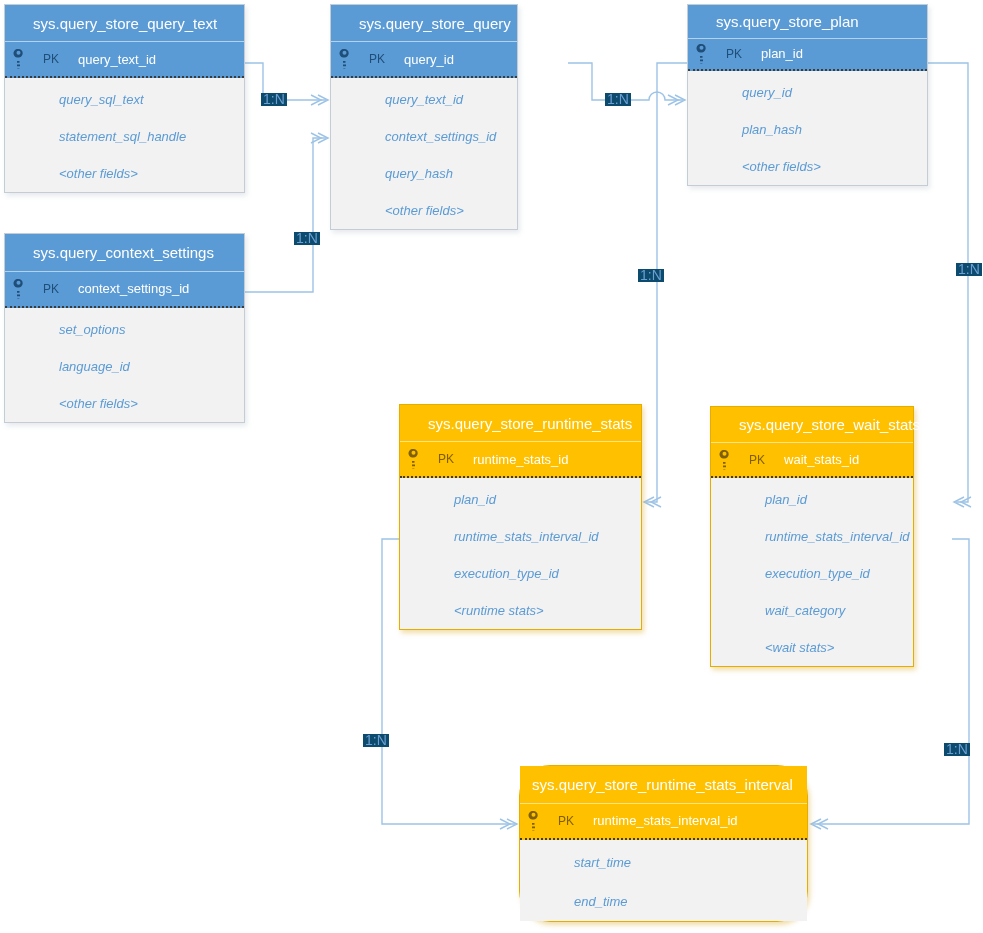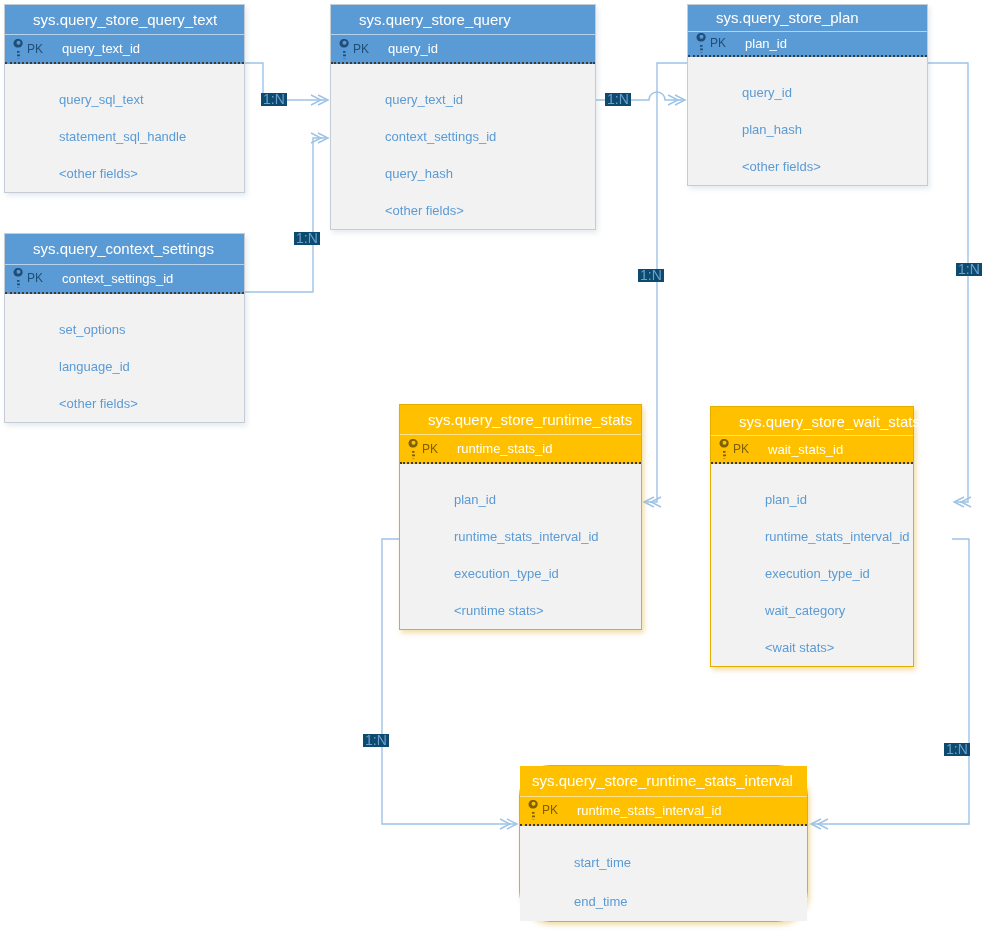--- a/index.html
+++ b/index.html
@@ -25,29 +25,29 @@
   .etable.orange{box-shadow:2px 3px 5px rgba(214,158,0,0.35);border-color:#e3ae00;}
 
   .t-title{height:39px;display:flex;align-items:center;padding-left:28px;
     color:#ffffff;font-size:15px;white-space:nowrap;
     border-bottom:1px solid rgba(255,255,255,0.55);}
   .blue .t-title,.blue .t-pk{background:var(--header-blue);}
   .orange .t-title,.orange .t-pk{background:var(--header-orange);}
 
   .t-pk{height:37px;display:flex;align-items:center;padding-left:8px;
     border-bottom:2px dotted #3b3b3b;}
-  .t-pk .pk-label{font-size:12px;margin-left:3px;}
+  .t-pk .pk-label{font-size:12px;margin-left:19px;}
   .blue .t-pk .pk-label{color:var(--pk-dark-blue);}
   .orange .t-pk .pk-label{color:var(--pk-dark-brown);}
   .t-pk .pk-field{margin-left:19px;font-size:13px;color:#ffffff;white-space:nowrap;}
   .key-icon{width:11px;height:20px;flex:0 0 11px;}
   .blue .key-icon path{fill:var(--pk-dark-blue);}
   .orange .key-icon path{fill:var(--pk-dark-brown);}
 
-  .t-body{flex:1;background:var(--body-bg);padding-top:17px;}
+  .t-body{flex:1;background:var(--body-bg);padding-top:3px;font-style:italic;}
   .t-field{height:37px;display:flex;align-items:center;padding-left:54px;
     font-size:13px;color:var(--field-text);white-space:nowrap;}
   .etable.tall-rows .t-field{height:39px;}
 
   .rel-label{position:absolute;z-index:2;font-size:14px;color:var(--label-text);
     background:#0c4a6e;padding:0 2px;line-height:13px;}
 </style>
 </head>
 <body>
 
@@ -94,21 +94,21 @@
       <span class="pk-label">PK</span>
       <span class="pk-field">query_text_id</span>
     </div>
     <div class="t-body">
       <div class="t-field">query_sql_text</div>
       <div class="t-field">statement_sql_handle</div>
       <div class="t-field">&lt;other fields&gt;</div>
     </div>
   </div>
 
-  <div class="etable blue" style="left:330px;top:4px;width:266px;height:226px;">
+  <div class="etable blue" style="left:330px;top:4px;width:188px;height:226px;">
     <div class="t-title">sys.query_store_query</div>
     <div class="t-pk">
       <svg class="key-icon" viewBox="0 0 11 20">
           <path d="M5.5 0 A4.2 4.2 0 0 1 5.5 8.4 L5.5 8.4 L4 8.4 L4 12 L6.5 12 L6.5 13.8 L4 13.8 L4 15.5 L7 15.5 L7 17.3 L4 17.3 L4 19.5 L7 19.5 L5.5 20 L4 19.8 L4 8.4 A4.2 4.2 0 0 1 5.5 0 Z M5.5 1.8 A2 2 0 1 0 5.5 5.8 A2 2 0 1 0 5.5 1.8 Z" fill-rule="evenodd"></path>
         </svg>
       <span class="pk-label">PK</span>
       <span class="pk-field">query_id</span>
     </div>
     <div class="t-body">
       <div class="t-field">query_text_id</div>

